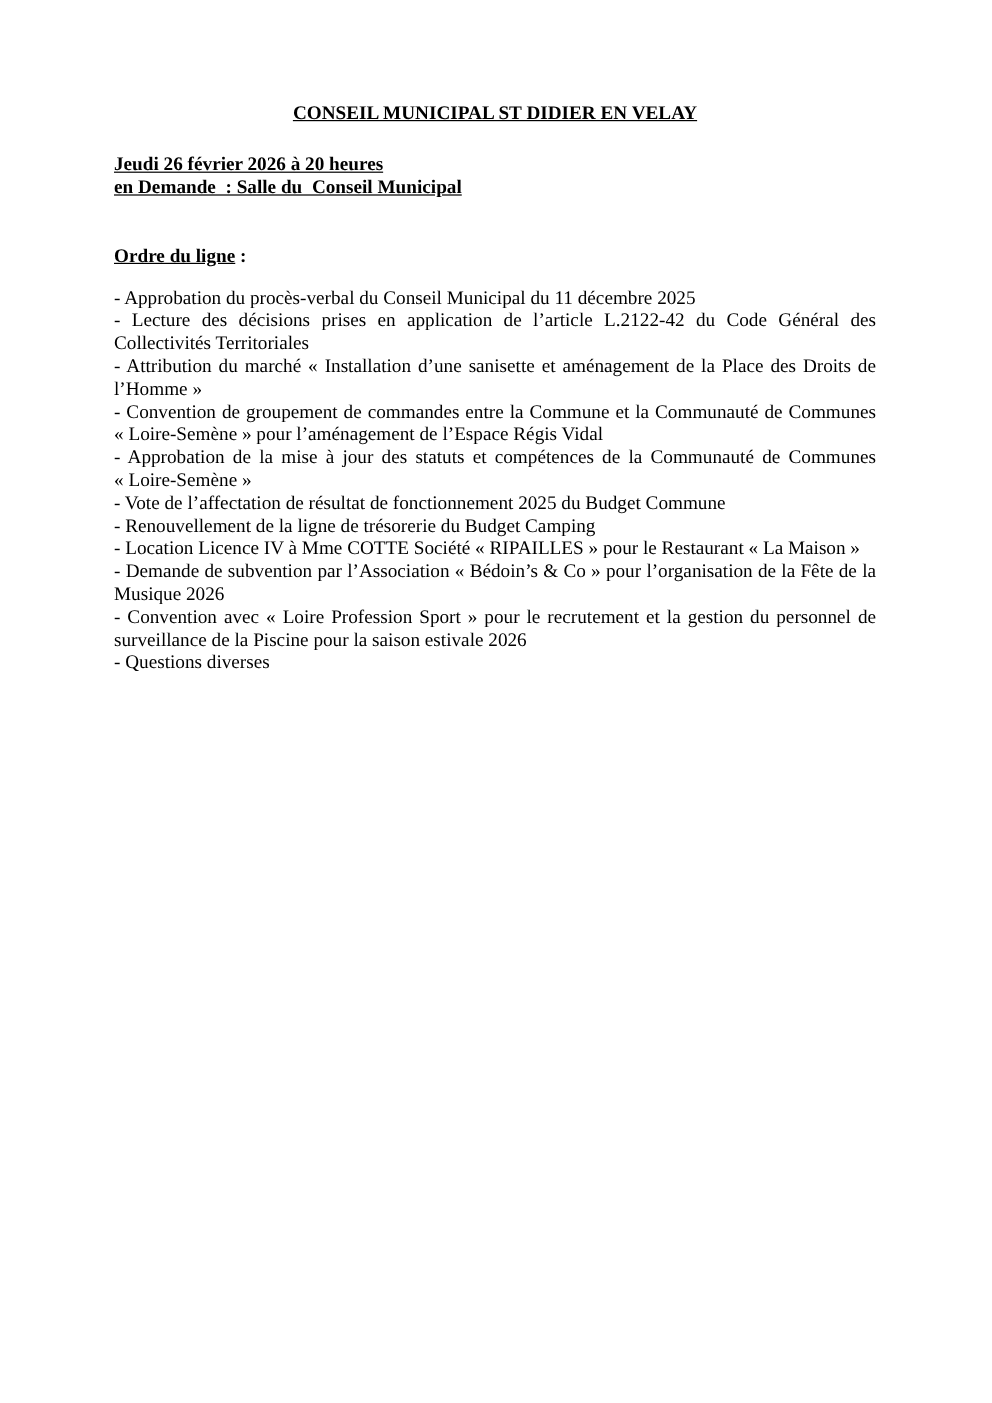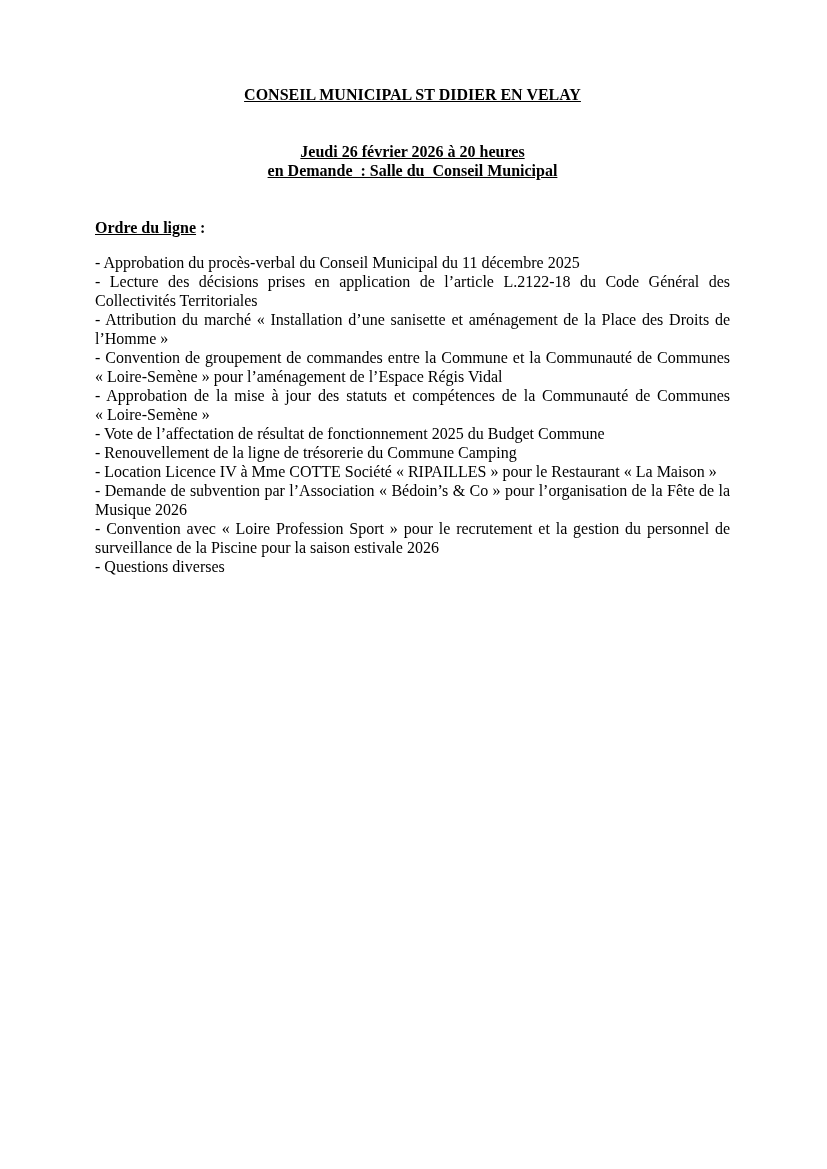--- a/index.html
+++ b/index.html
@@ -22,22 +22,21 @@
   .doc-title {
     margin: 0;
     font-size: 16px;
     line-height: 19px;
     font-weight: bold;
     text-align: center;
     text-decoration: underline;
     white-space: pre-wrap;
   }
   .meeting-block {
-    margin-top: 38px;
-    text-align: center;
+    margin-top: 24px;
   }
   .meeting-line {
     margin: 0;
     font-size: 16px;
     line-height: 19px;
     font-weight: bold;
     text-decoration: underline;
     white-space: pre-wrap;
   }
   .agenda-heading {
@@ -74,25 +73,25 @@
 
   <div class="meeting-block">
     <p class="meeting-line">Jeudi 26 février 2026 à 20 heures</p>
     <p class="meeting-line">en Demande  : Salle du  Conseil Municipal</p>
   </div>
 
   <p class="agenda-heading"><span class="underlined">Ordre du ligne</span><span class="suffix"> :</span></p>
 
   <div class="agenda-list">
       <p class="agenda-item">- Approbation du procès-verbal du Conseil Municipal du 11 décembre 2025</p>
-      <p class="agenda-item">- Lecture des décisions prises en application de l’article L.2122-18 du Code Général des Collectivités Territoriales</p>
+      <p class="agenda-item">- Lecture des décisions prises en application de l’article L.2122-42 du Code Général des Collectivités Territoriales</p>
       <p class="agenda-item">- Attribution du marché «&nbsp;Installation d’une sanisette et aménagement de la Place des Droits de l’Homme&nbsp;»</p>
       <p class="agenda-item">- Convention de groupement de commandes entre la Commune et la Communauté de Communes «&nbsp;Loire-Semène&nbsp;» pour l’aménagement de l’Espace Régis Vidal</p>
       <p class="agenda-item">- Approbation de la mise à jour des statuts et compétences de la Communauté de Communes «&nbsp;Loire-Semène&nbsp;»</p>
       <p class="agenda-item">- Vote de l’affectation de résultat de fonctionnement 2025 du Budget Commune</p>
-      <p class="agenda-item">- Renouvellement de la ligne de trésorerie du Commune Camping</p>
+      <p class="agenda-item">- Renouvellement de la ligne de trésorerie du Budget Camping</p>
       <p class="agenda-item">- Location Licence IV à Mme COTTE Société «&nbsp;RIPAILLES&nbsp;» pour le Restaurant «&nbsp;La Maison&nbsp;»</p>
       <p class="agenda-item">- Demande de subvention par l’Association «&nbsp;Bédoin’s &amp; Co&nbsp;» pour l’organisation de la Fête de la Musique 2026</p>
       <p class="agenda-item">- Convention avec «&nbsp;Loire Profession Sport&nbsp;» pour le recrutement et la gestion du personnel de surveillance de la Piscine pour la saison estivale 2026</p>
       <p class="agenda-item">- Questions diverses</p>
     </div>
 
 </div>
 
 </body></html>

